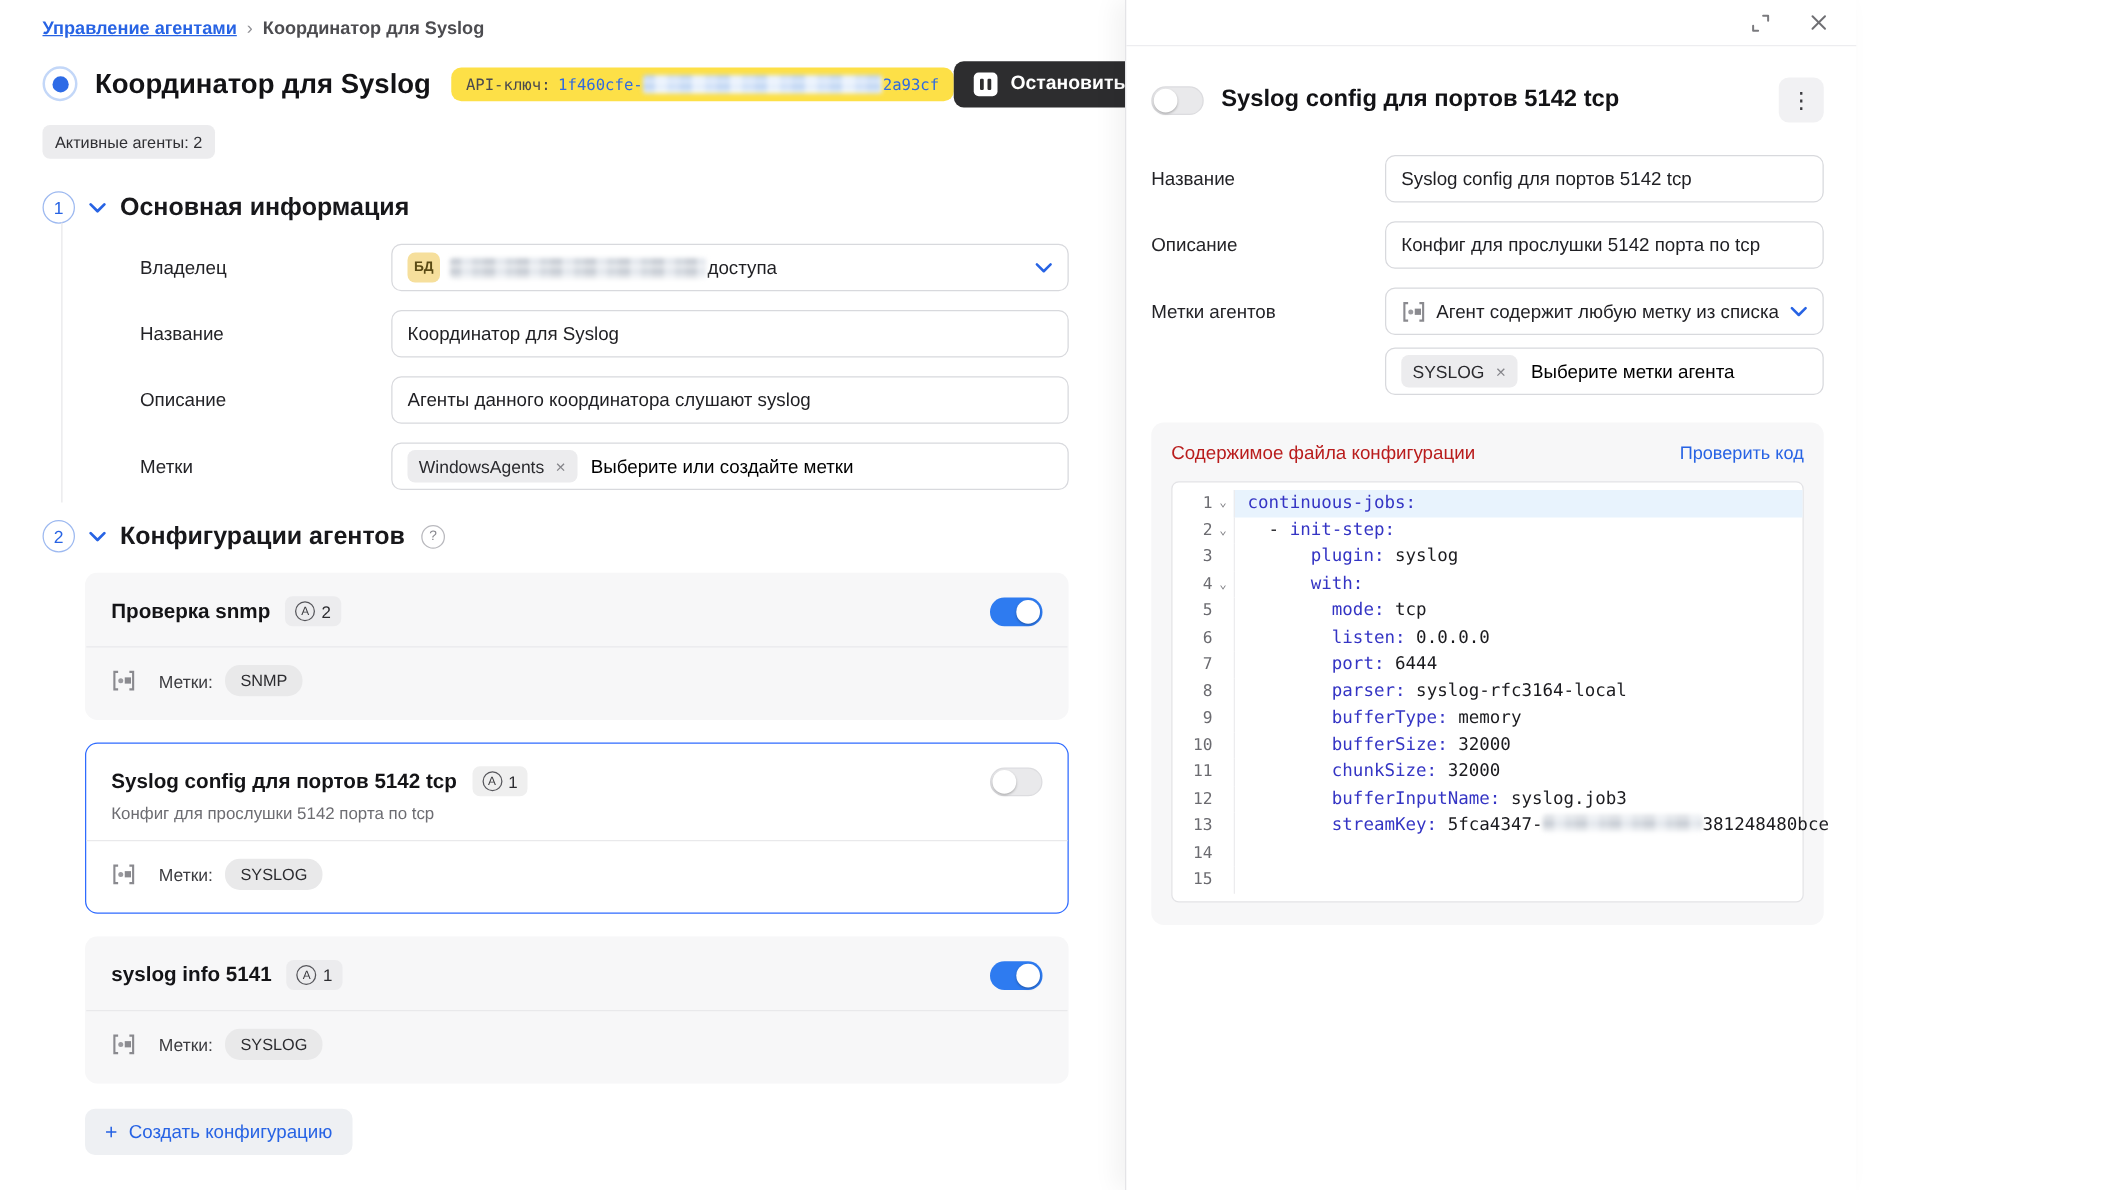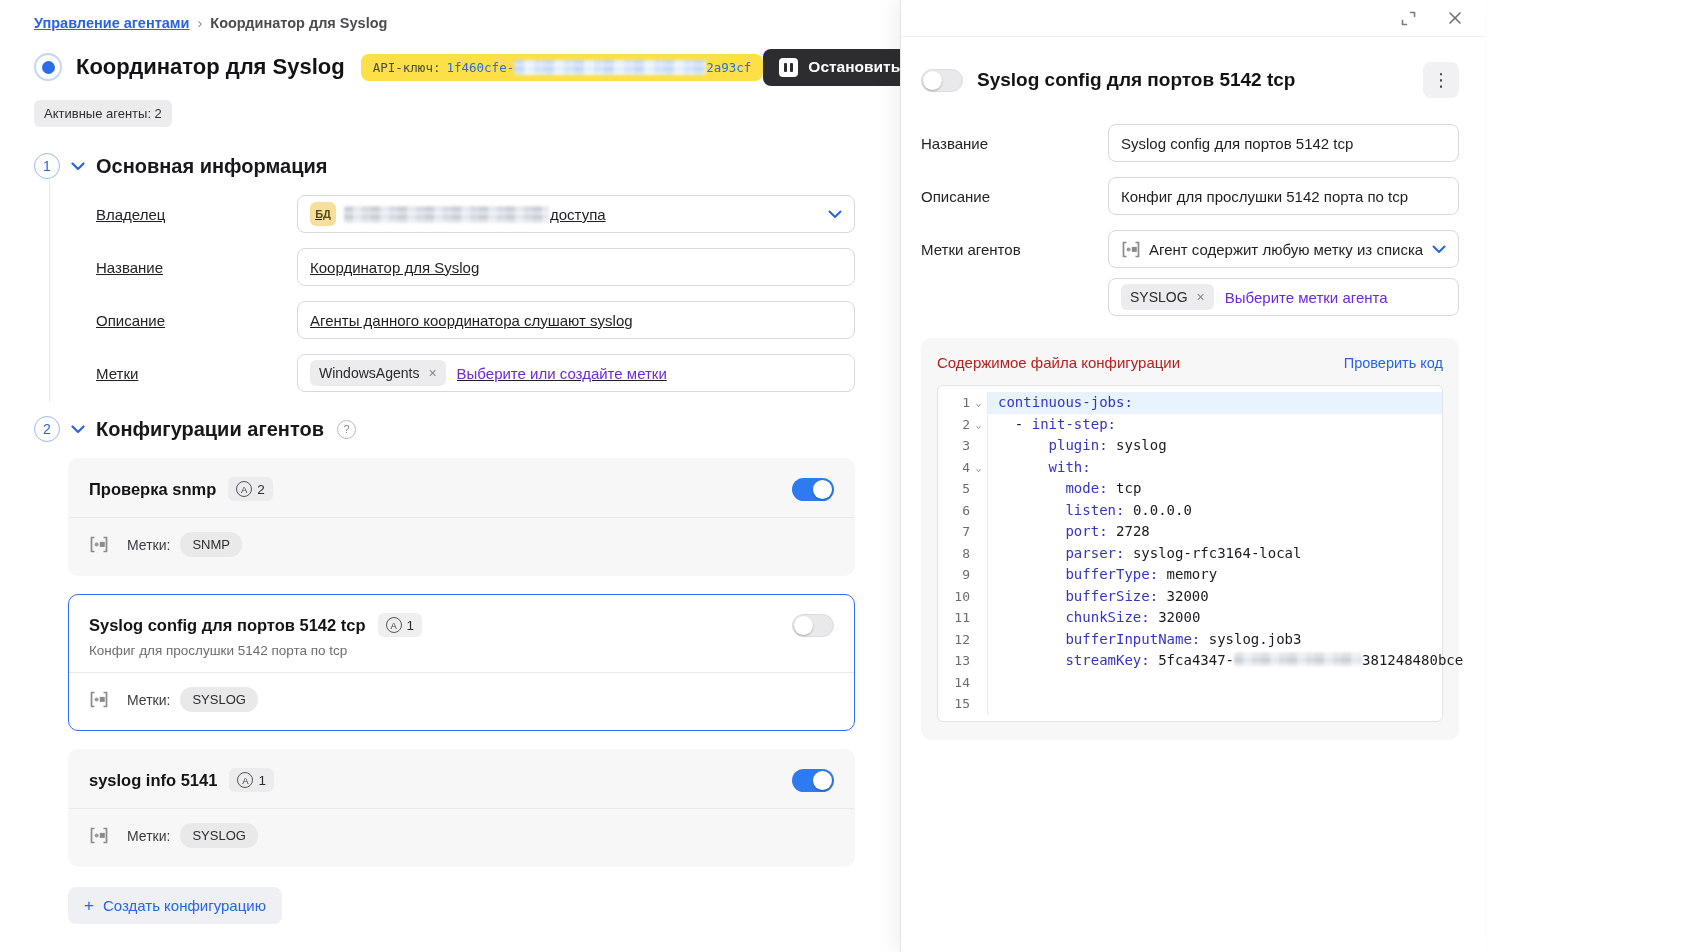--- a/index.html
+++ b/index.html
@@ -53,37 +53,37 @@
     border-radius:6px; padding:6px 10px; font-size:13px; }
 
   .section-head { display:flex; align-items:center; gap:11px; margin-top:26px; height:26px; }
   .num-circle { width:26px; height:26px; border:1.5px solid #9db9f0; color:#2763e4; border-radius:50%;
     display:flex; align-items:center; justify-content:center; font-size:14px; flex:0 0 auto; }
   .sec-chevron { flex:0 0 auto; }
   .sec-title { font-size:20px; font-weight:bold; color:#18181b; }
   .help-ic { width:19px; height:19px; border:1.5px solid #b9b9be; border-radius:50%; color:#8a8a90;
     font-size:11px; display:flex; align-items:center; justify-content:center; margin-left:2px; cursor:pointer; }
 
-  .form { margin-left:62px;text-decoration:underline; }
+  .form { margin-left:78px; }
   .frow { display:flex; align-items:center; margin-top:15px; }
   .frow:first-child { margin-top:16px; }
   .flabel { flex:0 0 201px; font-size:15px; color:#232327; }
   .ctl { flex:1; min-width:0; height:38px; border:1px solid #d8d9dd; border-radius:8px;
     padding:0 12px; font-size:15px; display:flex; align-items:center; background:#fff;
     font-family:inherit; color:#1f1f23; }
   input.ctl { outline:none; }
   .ctl.select { cursor:pointer; }
   .ctl .grow { flex:1; }
   .owner-badge { background:#f6df9c; color:#5a4a14; font-size:11px; font-weight:bold;
     border-radius:6px; width:26px; height:24px; display:flex; align-items:center; justify-content:center;
     margin-right:8px; flex:0 0 auto; }
   .chip { display:inline-flex; align-items:center; gap:9px; background:#ececee; border-radius:6px;
     padding:5px 9px; font-size:14px; color:#2a2a2e; flex:0 0 auto; }
   .chip .x { color:#85858a; font-size:14px; cursor:pointer; line-height:1; }
-  .ph { color:#6d28d9; font-size:15px; margin-left:10px; white-space:nowrap; overflow:hidden; }
+  .ph { color:#000000; font-size:15px; margin-left:10px; white-space:nowrap; overflow:hidden; }
   .ctl.tags { gap:1px; }
 
   .cards { margin-left:34px; margin-top:16px; }
   .cfg-card { width:100%; background:#f7f7f8; border-radius:10px; border:1.5px solid rgba(0,0,0,0);
     margin-top:18px; cursor:pointer; }
   .cfg-card:first-child { margin-top:0; }
   .cfg-card.selected { background:#fff; border-color:#2f6bff; }
   .cfg-head { display:flex; align-items:center; padding:18px 20px 16px; }
   .cfg-card.has-desc .cfg-head { padding-bottom:4px; }
   .cfg-title { font-size:16.5px; font-weight:bold; color:#141417; white-space:nowrap; }
@@ -432,21 +432,21 @@
 
   <div class="cl">
     <span class="cl-num">6</span>
     <span class="cl-fold"></span>
     <span class="cl-text"><span class="v">        </span><span class="k">listen:</span><span class="v"> 0.0.0.0</span></span>
   </div>
 
   <div class="cl">
     <span class="cl-num">7</span>
     <span class="cl-fold"></span>
-    <span class="cl-text"><span class="v">        </span><span class="k">port:</span><span class="v"> 2728</span></span>
+    <span class="cl-text"><span class="v">        </span><span class="k">port:</span><span class="v"> 6444</span></span>
   </div>
 
   <div class="cl">
     <span class="cl-num">8</span>
     <span class="cl-fold"></span>
     <span class="cl-text"><span class="v">        </span><span class="k">parser:</span><span class="v"> syslog-rfc3164-local</span></span>
   </div>
 
   <div class="cl">
     <span class="cl-num">9</span>

